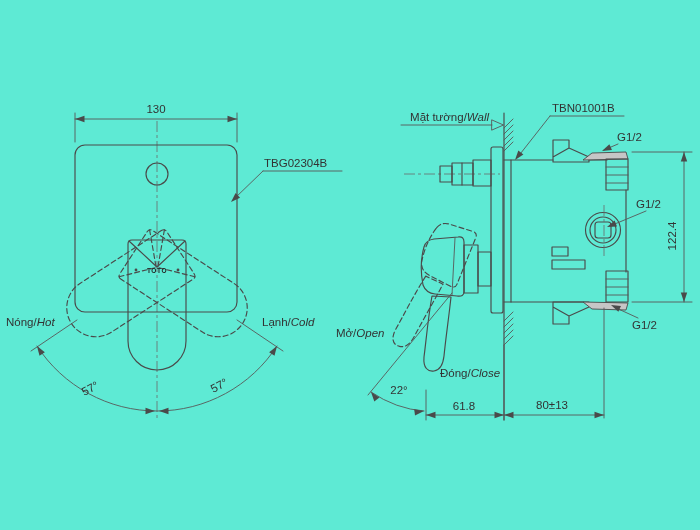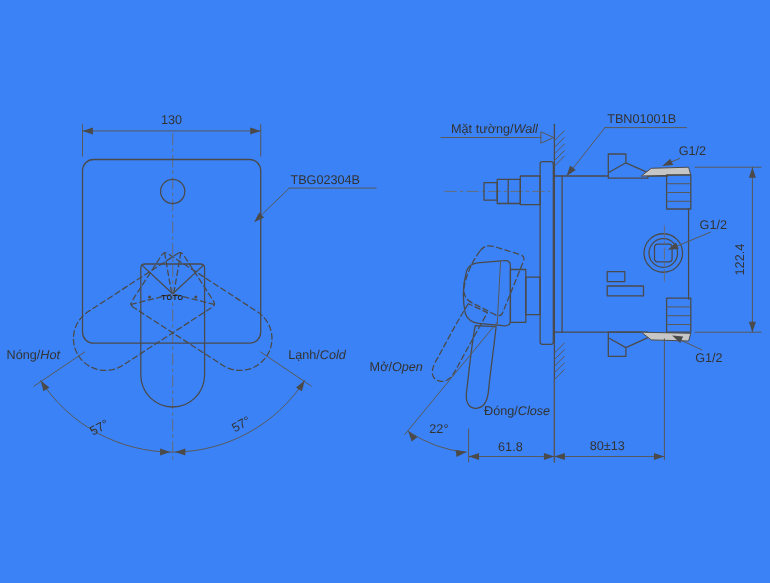--- a/index.html
+++ b/index.html
@@ -1,16 +1,16 @@
 <!DOCTYPE html>
 <html><head>
 <meta charset="utf-8">
 <style>
   html,body{margin:0;padding:0;background:#fff;}
-  .page{width:700px;height:530px;background:#3b82f6;position:relative;font-family:"Liberation Sans",sans-serif;}
+  .page{width:700px;height:530px;background:#5eead4;position:relative;font-family:"Liberation Sans",sans-serif;}
   svg{display:block}
   .oln{stroke:#4a4a4a;stroke-width:1.15;fill:none;stroke-linejoin:round;stroke-linecap:round;}
   .thin{stroke:#585858;stroke-width:0.9;fill:none;stroke-linecap:round;}
   .dsh{stroke-dasharray:5 3;}
   .cl{stroke:#6a6a6a;stroke-width:0.8;fill:none;stroke-dasharray:11 3 3 3;}
   .arr{fill:#4a4a4a;stroke:none;}
   .lbl{font-family:"Liberation Sans",sans-serif;font-size:11.5px;fill:#333;}
   .it{font-style:italic;}
   .logo{font-family:"Liberation Sans",sans-serif;font-size:6.5px;font-weight:bold;fill:#222;letter-spacing:0.6px;}
   .gry{fill:#c6c6c6;stroke:#4a4a4a;stroke-width:0.9;}

